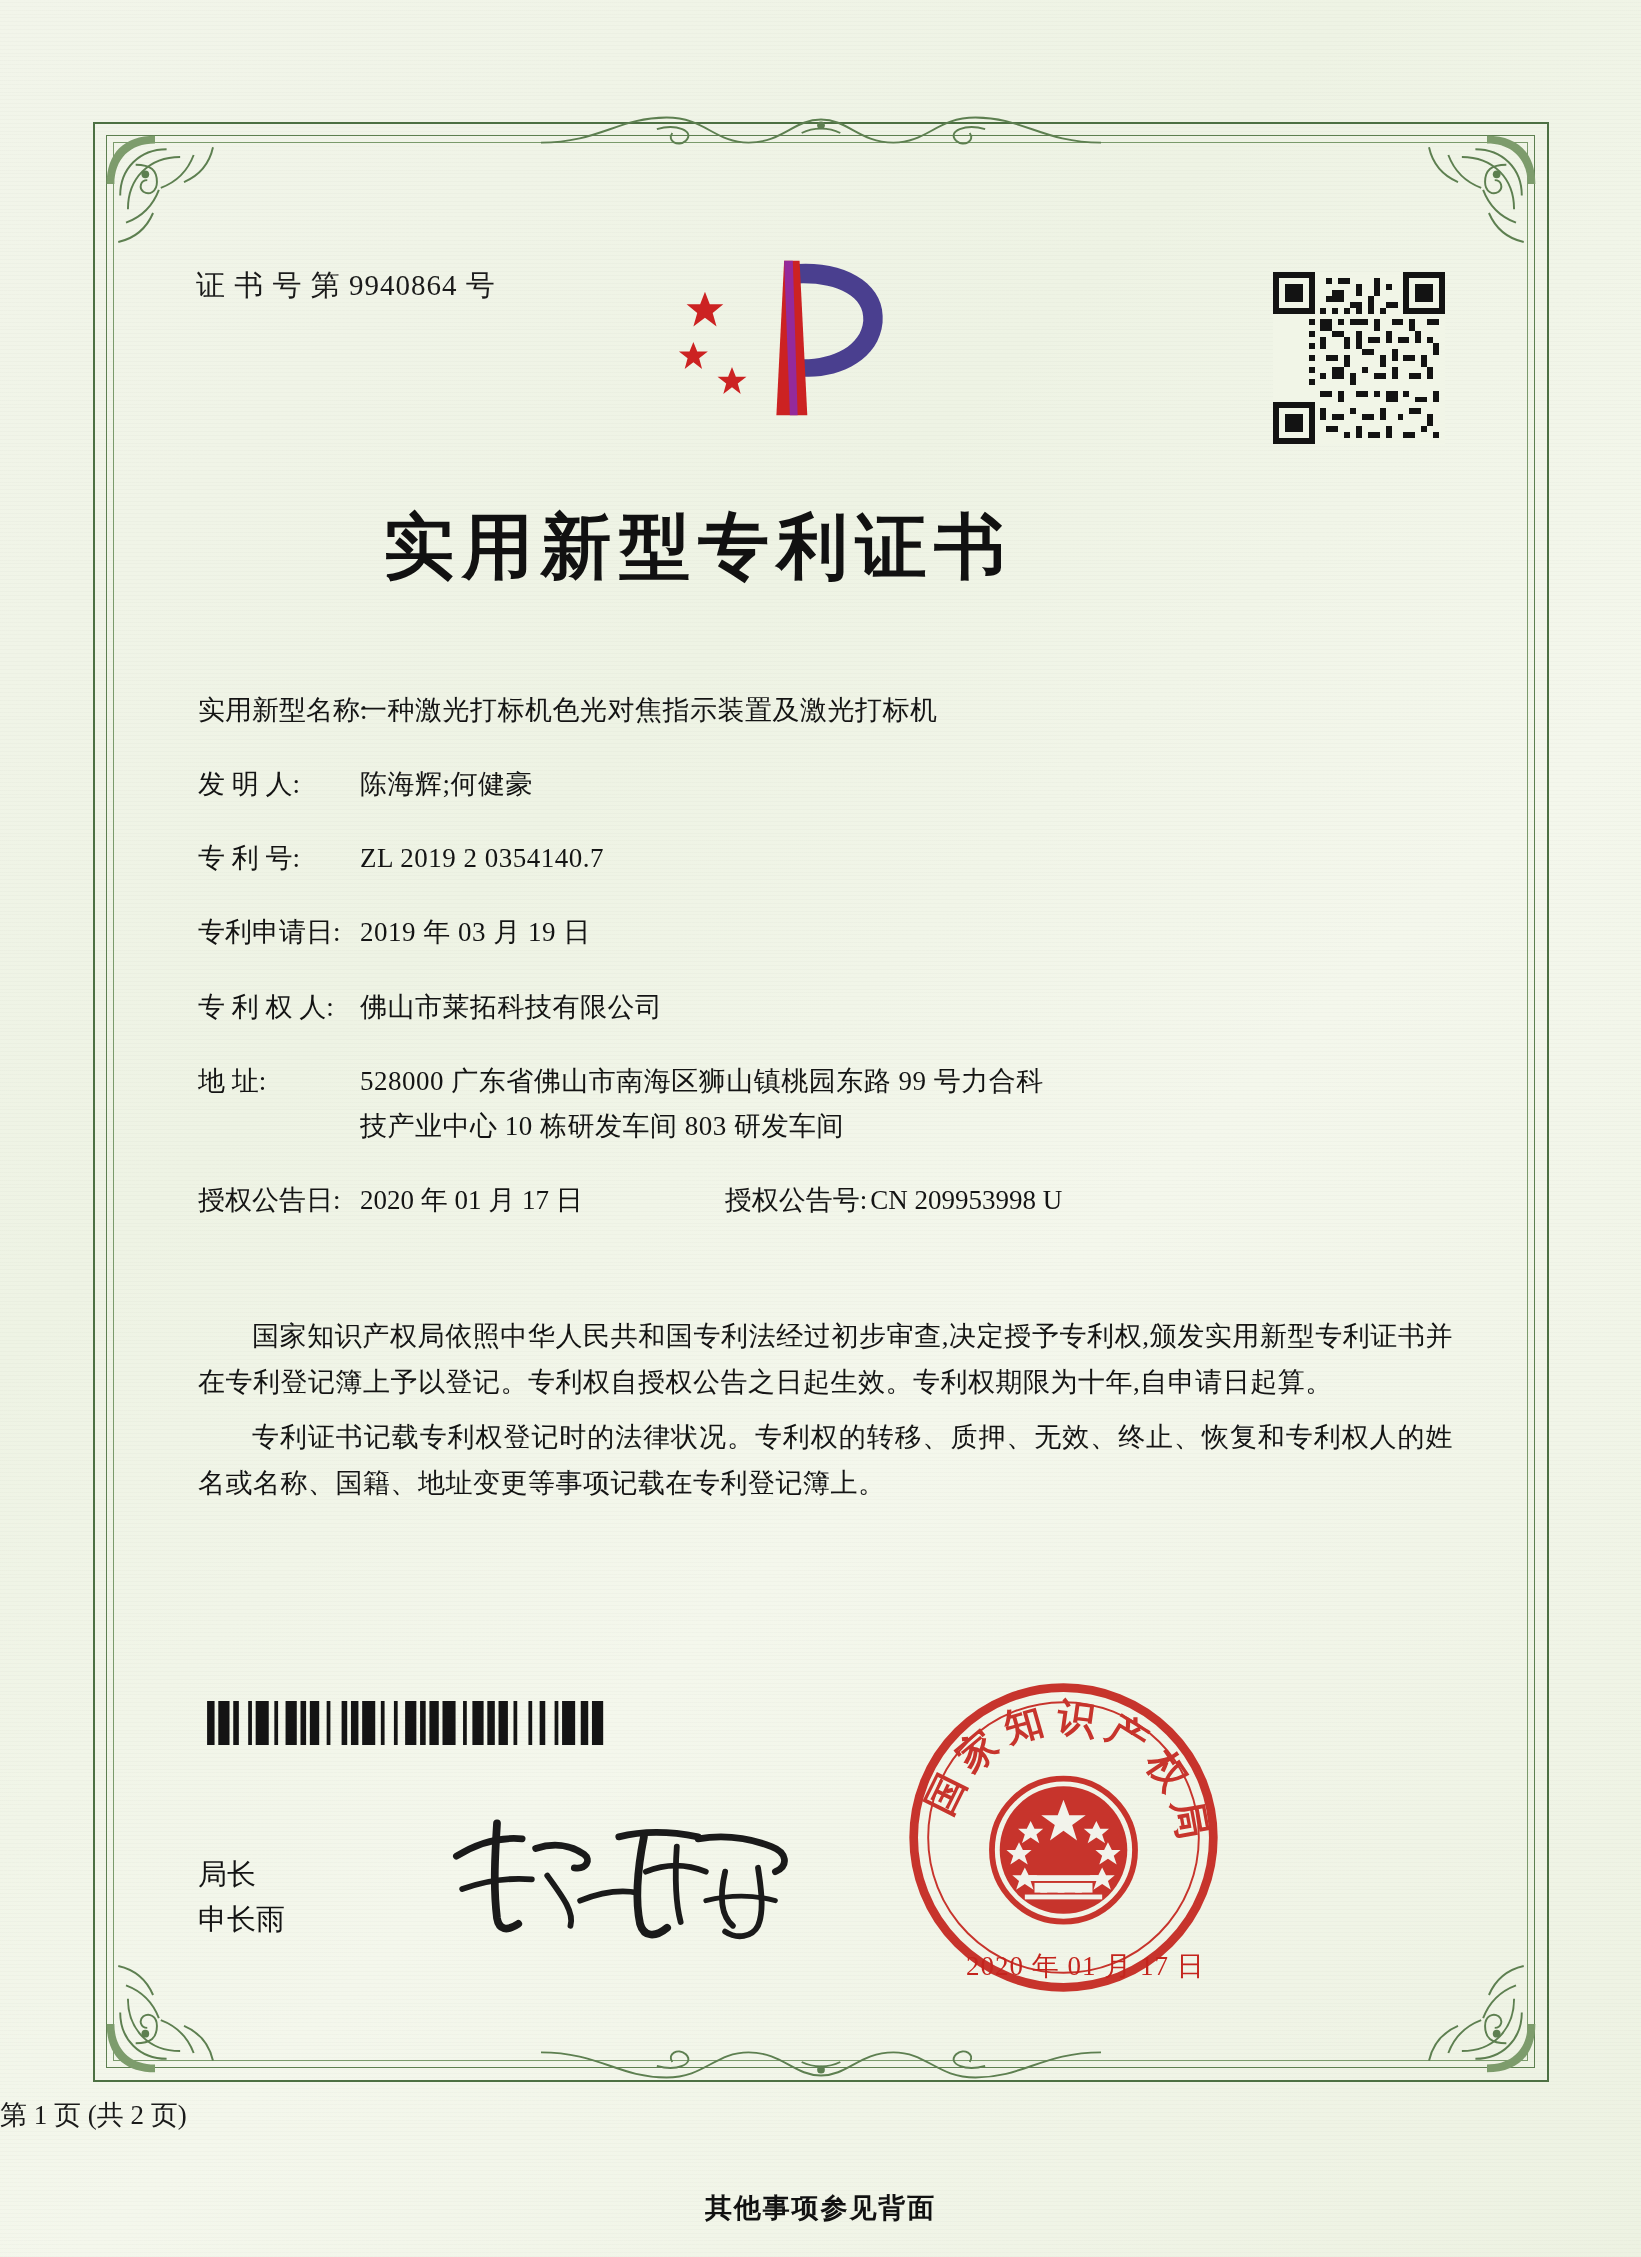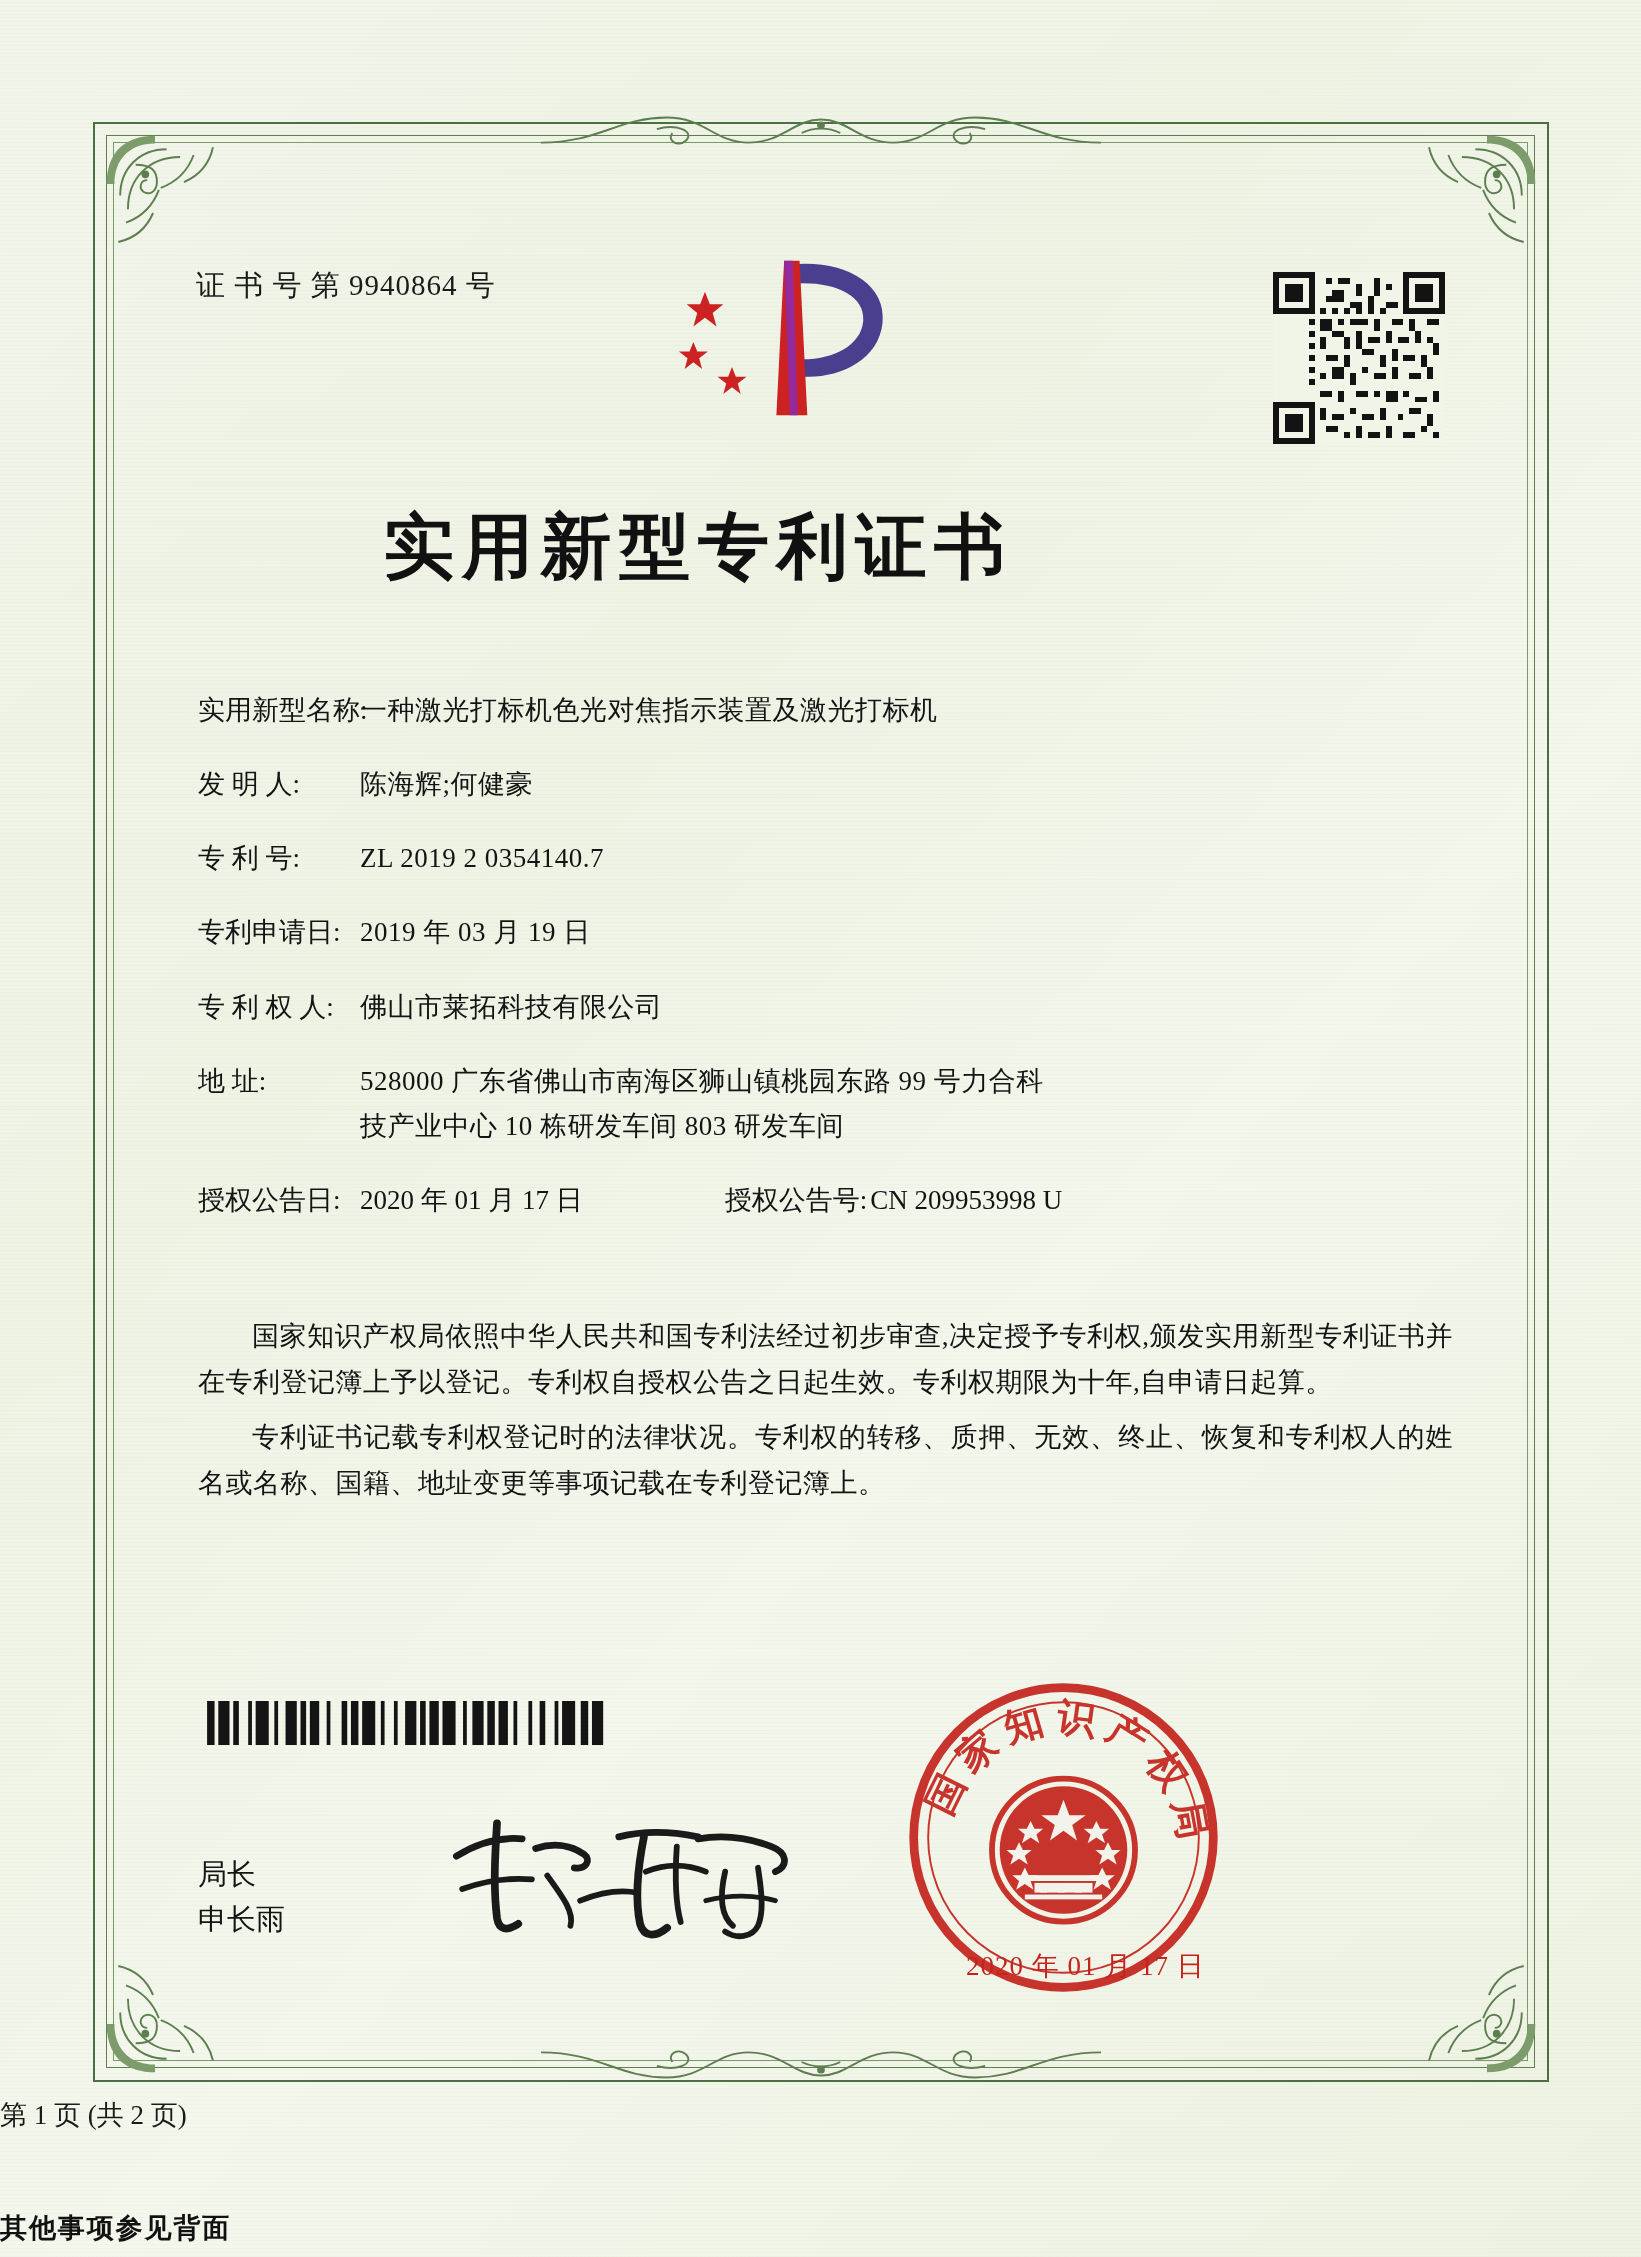--- a/index.html
+++ b/index.html
@@ -248,25 +248,25 @@
     top: 2097px;
     width: 1641px;
     font-size: 27px;
     color: #1a1a1a;
   }
   .back-note {
     position: absolute;
     left: 0;
     top: 2190px;
     width: 1641px;
+    text-align: center;
     font-size: 27px;
     font-weight: bold;
     color: #111111;
     letter-spacing: 1.9px;
-    margin-top: 20px;
   }
 </style>
 </head>
 <body>
 
 <div id="certificate">
   <div class="paper-inner">
 
     <div class="border-outer"></div>
     <div class="border-inner"></div>

